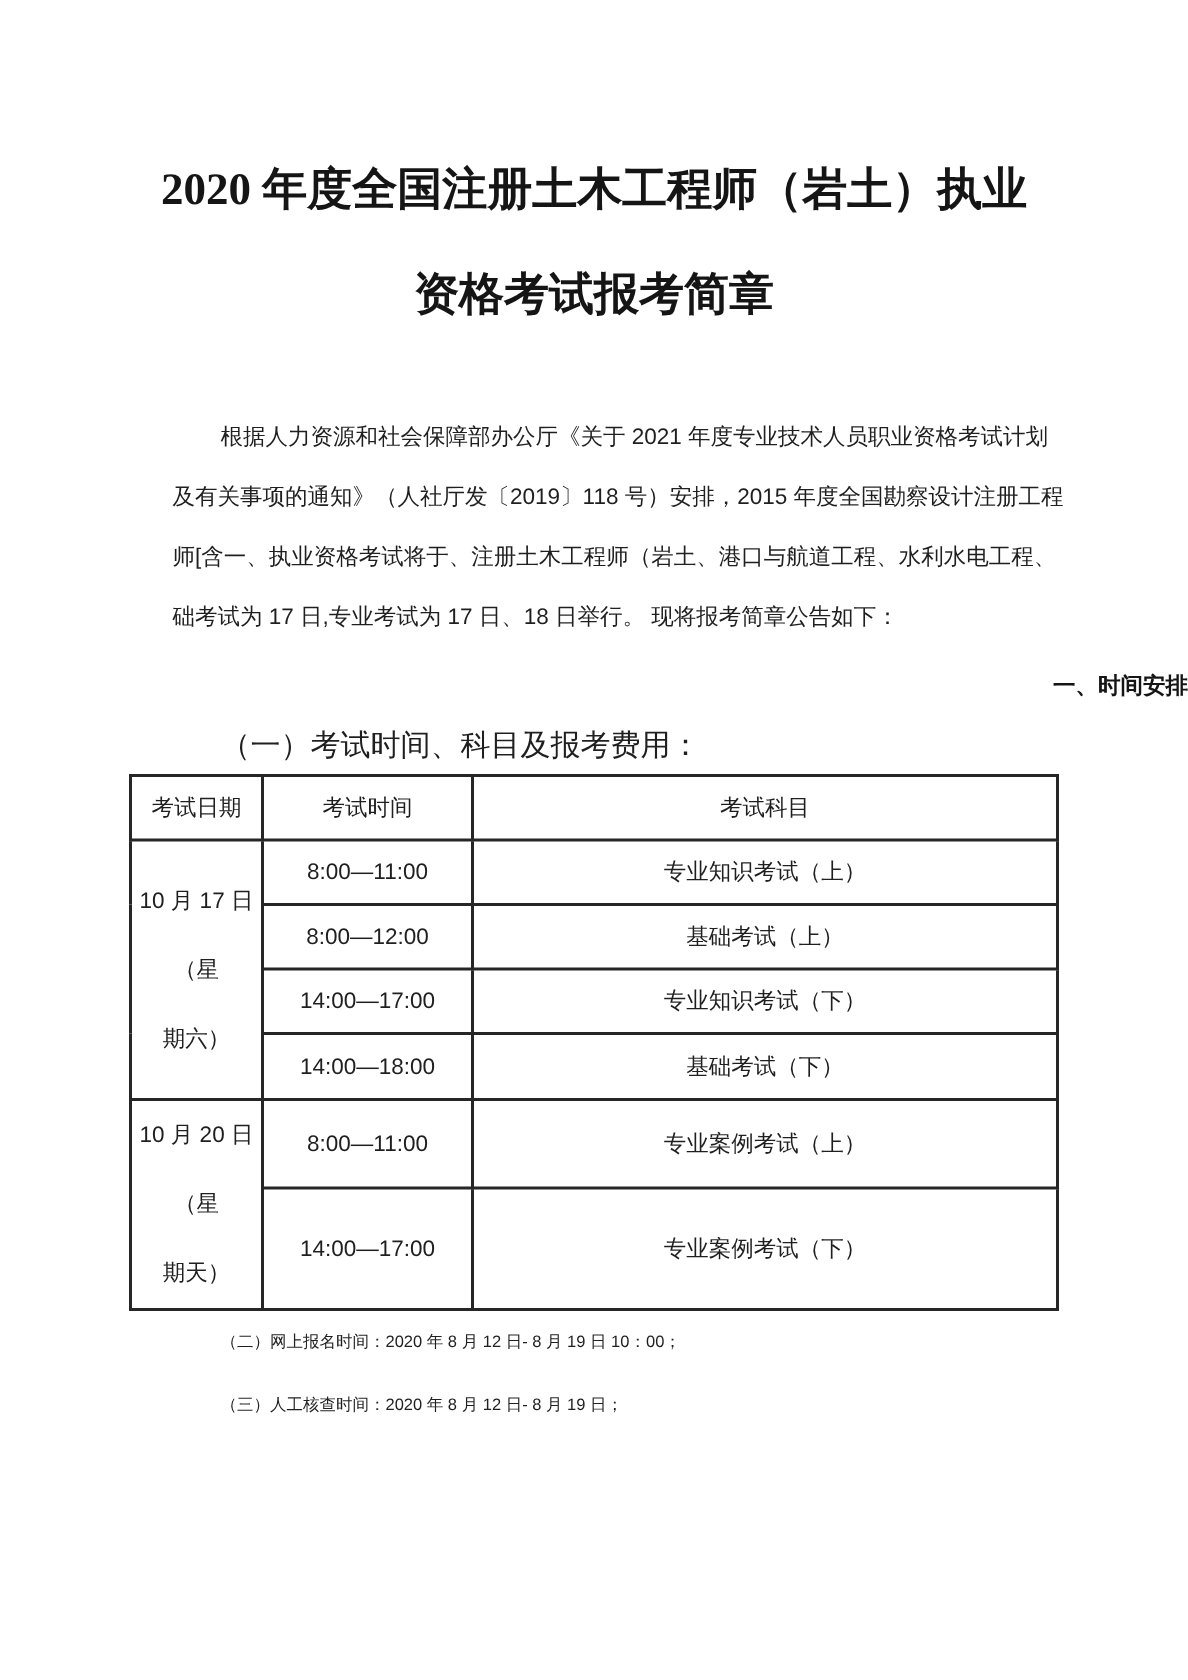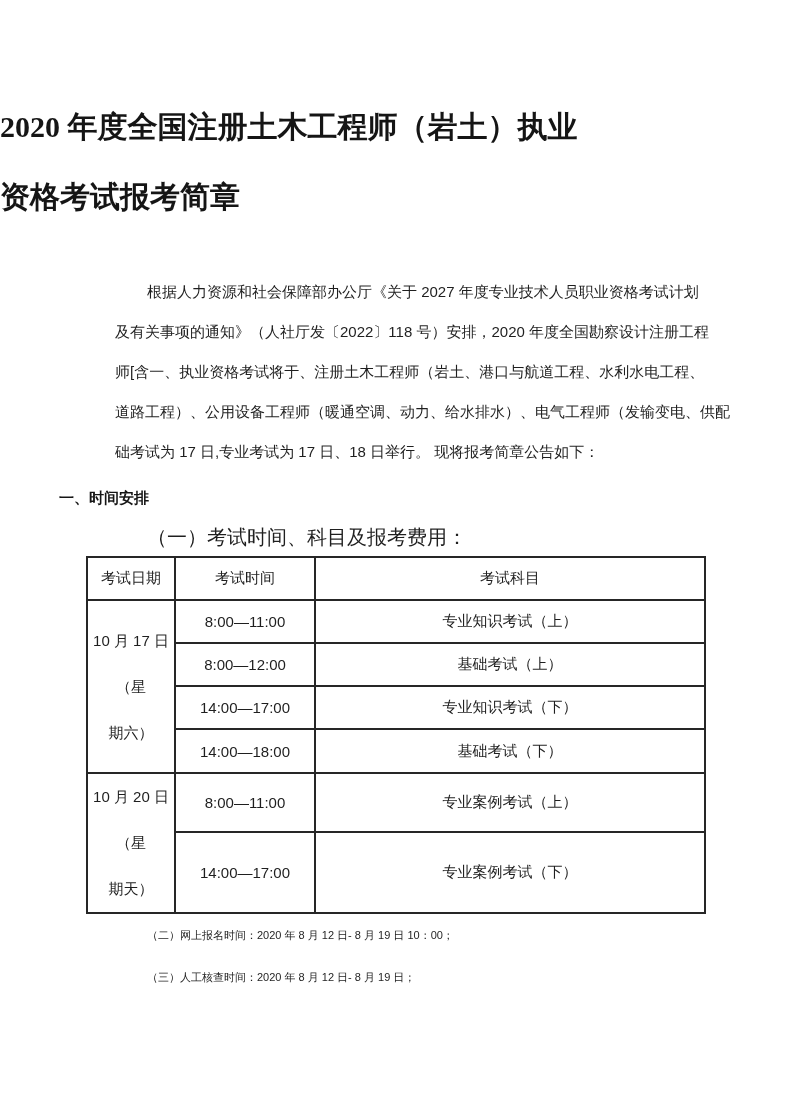--- a/index.html
+++ b/index.html
@@ -7,42 +7,44 @@
     position:relative;
     width:792px;height:1120px;
     background:#ffffff;
     overflow:hidden;
     font-family:"Liberation Sans","DejaVu Sans",sans-serif;
     color:#1f1f1f;
   }
   .title{
     margin:0;
     padding-top:92px;
+    text-align:center;
     font-family:"Liberation Serif","DejaVu Serif",serif;
     font-weight:bold;
     font-size:30px;
     color:#151515;
   }
   .title .tline{line-height:70px;}
   .intro{
     margin:40px 115px 0 115px;
     font-size:15px;
   }
   .intro .pline{
     line-height:40px;
     white-space:nowrap;
     text-align:left;
   }
   .intro .pline.first{text-indent:32px;}
   .sec-heading{
-    margin:6px 0 0 59px;
+    margin:6px 0 0 94px;
     font-size:15px;
     font-weight:bold;
     line-height:40px;
     color:#151515;
+    text-align:right;
   }
   .sec-sub{
     margin-left:147px;
     font-size:20px;
     line-height:38px;
   }
   table.exam{
     margin-left:86px;
     border-collapse:collapse;
     table-layout:fixed;
@@ -72,24 +74,23 @@
 <body>
 
 <div class="page">
 
   <h1 class="title">
     <div class="tline">2020 年度全国注册土木工程师（岩土）执业</div>
     <div class="tline">资格考试报考简章</div>
   </h1>
 
   <div class="intro">
-    <div class="pline first">根据人力资源和社会保障部办公厅《关于 2027 年度专业技术人员职业资格考试计划</div>
-    <div class="pline">及有关事项的通知》（人社厅发〔2022〕118 号）安排，2020 年度全国勘察设计注册工程</div>
+    <div class="pline first">根据人力资源和社会保障部办公厅《关于 2021 年度专业技术人员职业资格考试计划</div>
+    <div class="pline">及有关事项的通知》（人社厅发〔2019〕118 号）安排，2015 年度全国勘察设计注册工程</div>
     <div class="pline">师[含一、执业资格考试将于、注册土木工程师（岩土、港口与航道工程、水利水电工程、</div>
-    <div class="pline">道路工程）、公用设备工程师（暖通空调、动力、给水排水）、电气工程师（发输变电、供配</div>
     <div class="pline">础考试为 17 日,专业考试为 17 日、18 日举行。 现将报考简章公告如下：</div>
   </div>
 
   <div class="sec-heading">一、时间安排</div>
   <div class="sec-sub">（一）考试时间、科目及报考费用：</div>
 
   <table class="exam">
     <colgroup>
       <col style="width:88px">
       <col style="width:140px">

